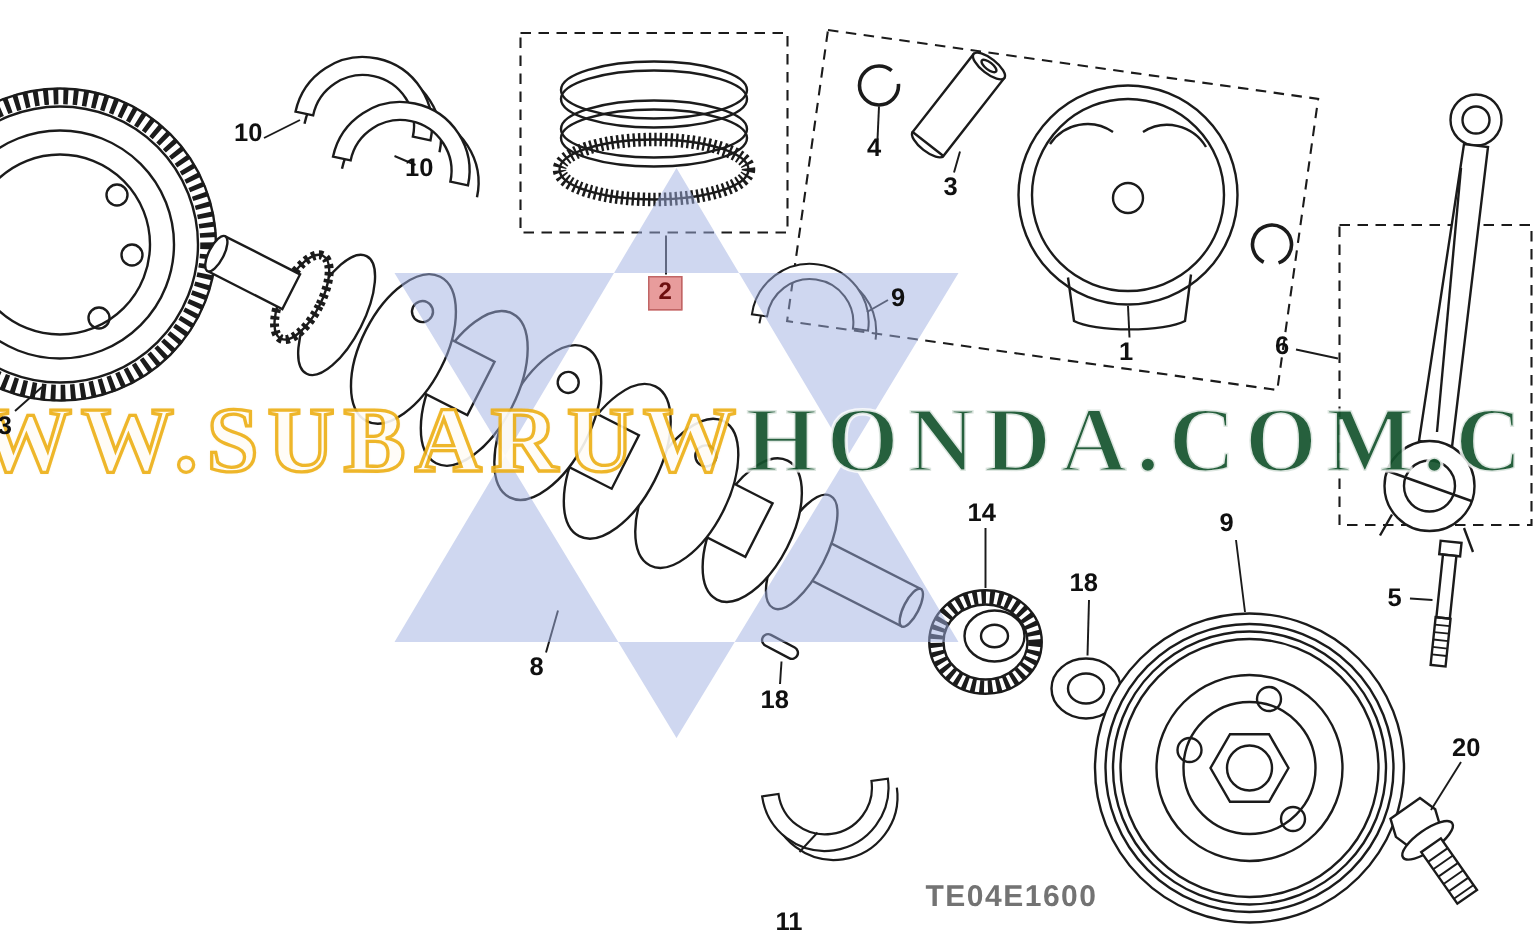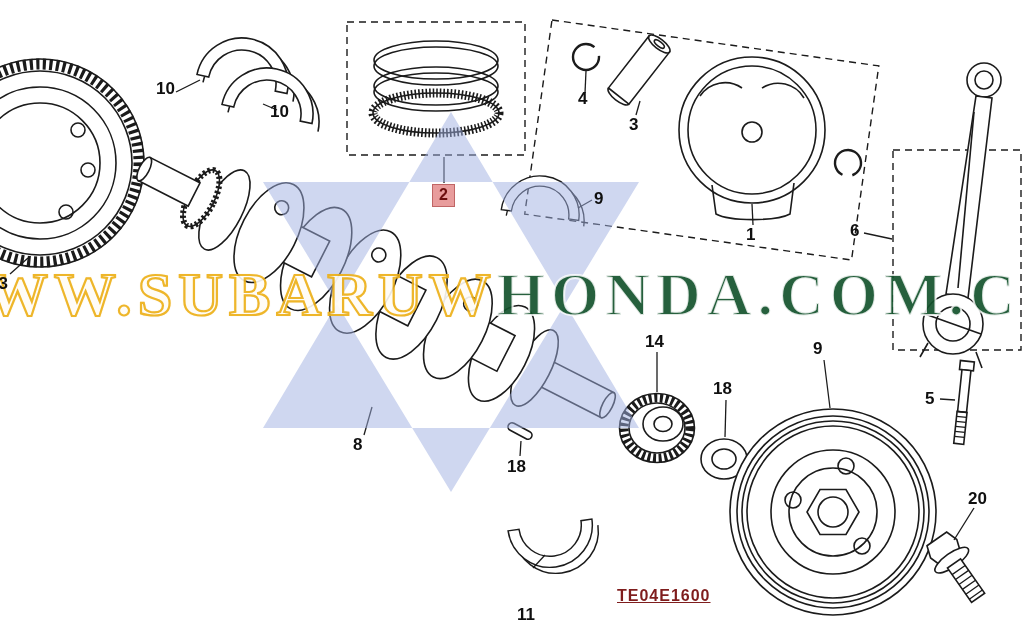--- a/index.html
+++ b/index.html
@@ -14,21 +14,21 @@
            letter-spacing:6px;opacity:.92;pointer-events:none;line-height:1;}
   .wm-left{color:rgba(255,255,255,.95);-webkit-text-stroke:2.2px #edb019;
            text-shadow:0 0 2px rgba(237,176,25,.7);}
   .wm-right{color:#14532d;-webkit-text-stroke:2px rgba(255,255,255,.85);
             text-shadow:0 0 2px rgba(255,255,255,.6);}
   .label{position:absolute;z-index:4;font-weight:bold;font-size:17px;color:#101010;
          line-height:1;cursor:pointer;}
   .label.hl{background:#e89c9c;color:#6d0f0f;border:1px solid #c06565;
             padding:2px 6px 3px 6px;font-size:16px;}
   .code{position:absolute;z-index:4;left:617px;top:587px;font-weight:bold;
-        font-size:16px;letter-spacing:1px;color:#7f1d1d;text-decoration:underline;}
+        font-size:20px;letter-spacing:1px;color:#737373;}
   .ln{fill:none;stroke:#1b1b1b;stroke-width:1.6;}
   .fw{fill:#ffffff;stroke:#1b1b1b;stroke-width:1.6;}
   .dash{fill:none;stroke:#1b1b1b;stroke-width:1.4;stroke-dasharray:7 5;}
   .ldr{stroke:#1b1b1b;stroke-width:1.3;}
 </style>
 </head>
 <body>
 
 <div class="stage">
 

